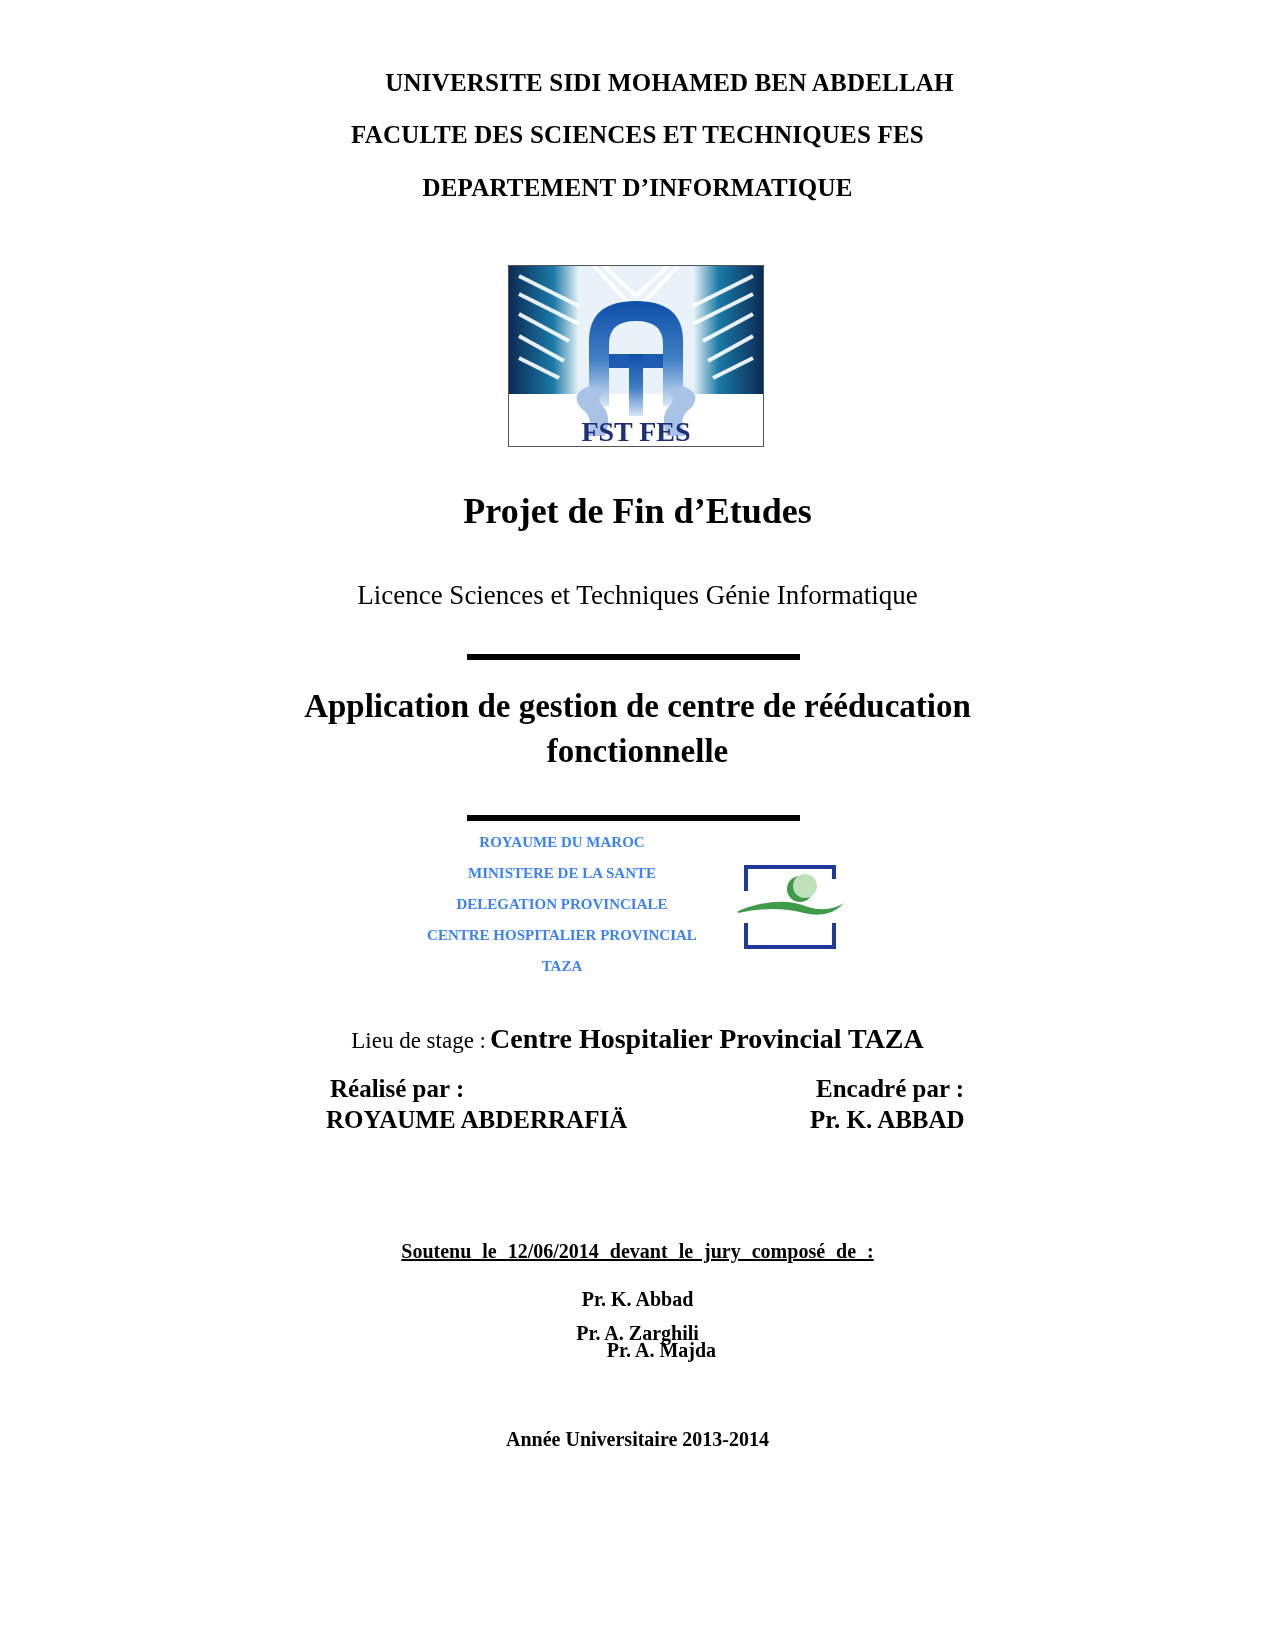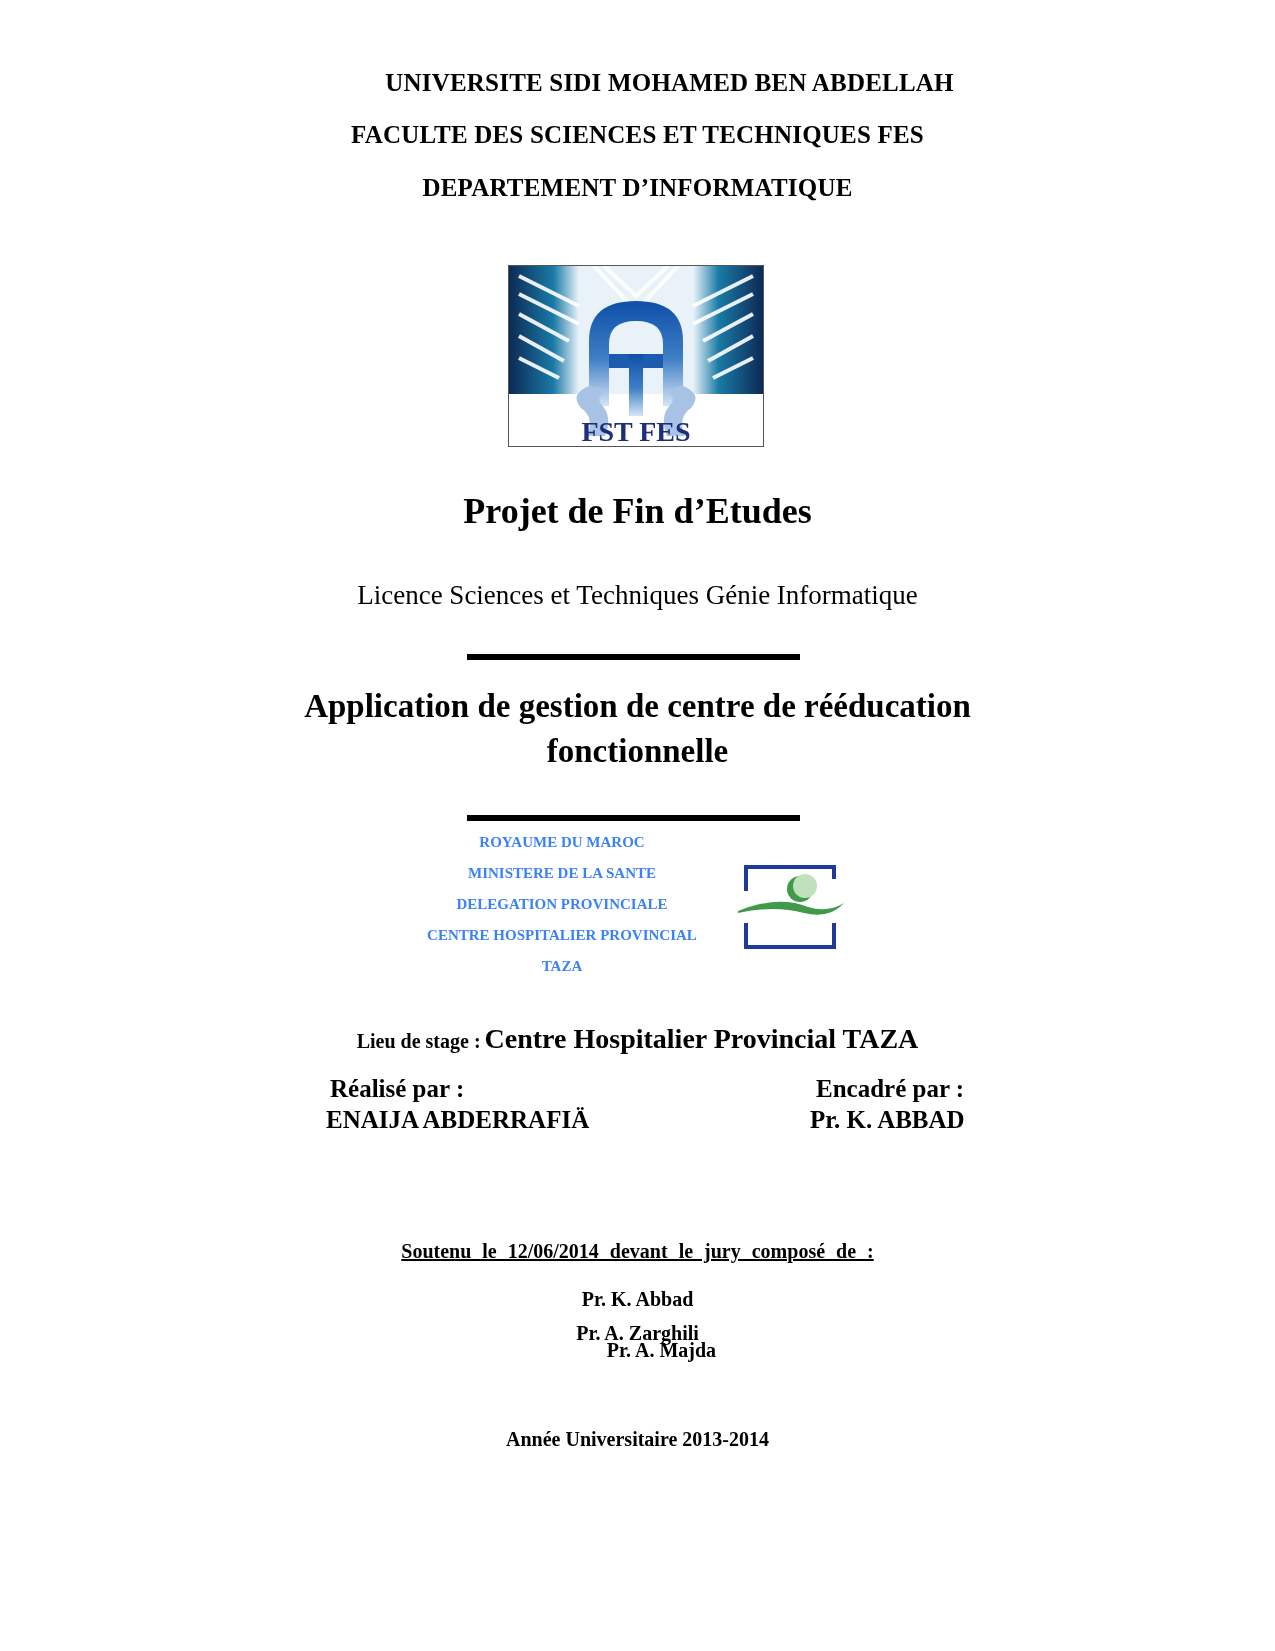--- a/index.html
+++ b/index.html
@@ -10,21 +10,21 @@
   .title { font-weight: bold; font-size: 36px; }
   .subtitle { font-size: 27px; }
   .proj { font-weight: bold; font-size: 33px; line-height: 44px; }
   .rule { position: absolute; left: 467px; width: 333px; height: 6px; background: #000; }
   .fst-logo { position: absolute; left: 508px; top: 265px; width: 254px; height: 180px;
               border: 1px solid #555; overflow: hidden; background: #c2410c; }
   .moh-text { position: absolute; color: #3b82f6; font-weight: bold; font-size: 15px;
               text-align: center; width: 290px; left: 417px; white-space: nowrap; }
   .moh-logo { position: absolute; left: 738px; top: 865px; width: 110px; height: 90px; }
   .lieu { position: absolute; left: 0; width: 1275px; top: 1023px; text-align: center; white-space: nowrap; }
-  .lieu .lbl { font-weight: bold; font-size: 20px; }
+  .lieu .lbl { font-weight: normal; font-size: 23px; }
   .lieu .val { font-weight: bold; font-size: 28px; }
   .side { position: absolute; font-weight: bold; font-size: 25px; white-space: nowrap; }
   .jury-intro { font-weight: bold; font-size: 20px; word-spacing: 6px; text-decoration: underline; }
   .jury { font-weight: bold; font-size: 20px; }
   .year { font-weight: bold; font-size: 20px; }
 </style>
 </head>
 <body>
 
 <div class="center-line hdr" style="top:69px;padding-left:32px;">UNIVERSITE SIDI MOHAMED BEN ABDELLAH</div>
@@ -95,21 +95,21 @@
     <path d="M0 46 Q40 30 70 42 Q90 48 106 38 Q92 54 66 48 Q36 40 0 48 Z" fill="#3f9a4a"></path>
   </svg>
 </div>
 
 <div class="lieu">
   <span class="lbl">Lieu de stage :</span>
   <span class="val">Centre Hospitalier Provincial TAZA</span>
 </div>
 
 <div class="side" style="left:330px; top:1075px;">Réalisé par :</div>
-<div class="side" style="left:326px; top:1106px;">ENAIJA ABDERRAFIÄ</div>
+<div class="side" style="left:326px; top:1106px;">ROYAUME ABDERRAFIÄ</div>
 <div class="side" style="left:816px; top:1075px;">Encadré par :</div>
 <div class="side" style="left:810px; top:1106px;">Pr. K. ABBAD</div>
 
 <div class="center-line jury-intro" style="top:1240px;">Soutenu le 12/06/2014 devant le jury composé de :</div>
 <div class="center-line jury" style="top:1288px;">Pr. K. Abbad</div>
 <div class="center-line jury" style="top:1322px;">Pr. A. Zarghili</div>
 <div class="center-line jury" style="top:1339px;margin-left:24px;">Pr. A. Majda</div>
 
 <div class="center-line year" style="top:1428px;">Année Universitaire 2013-2014</div>
 

